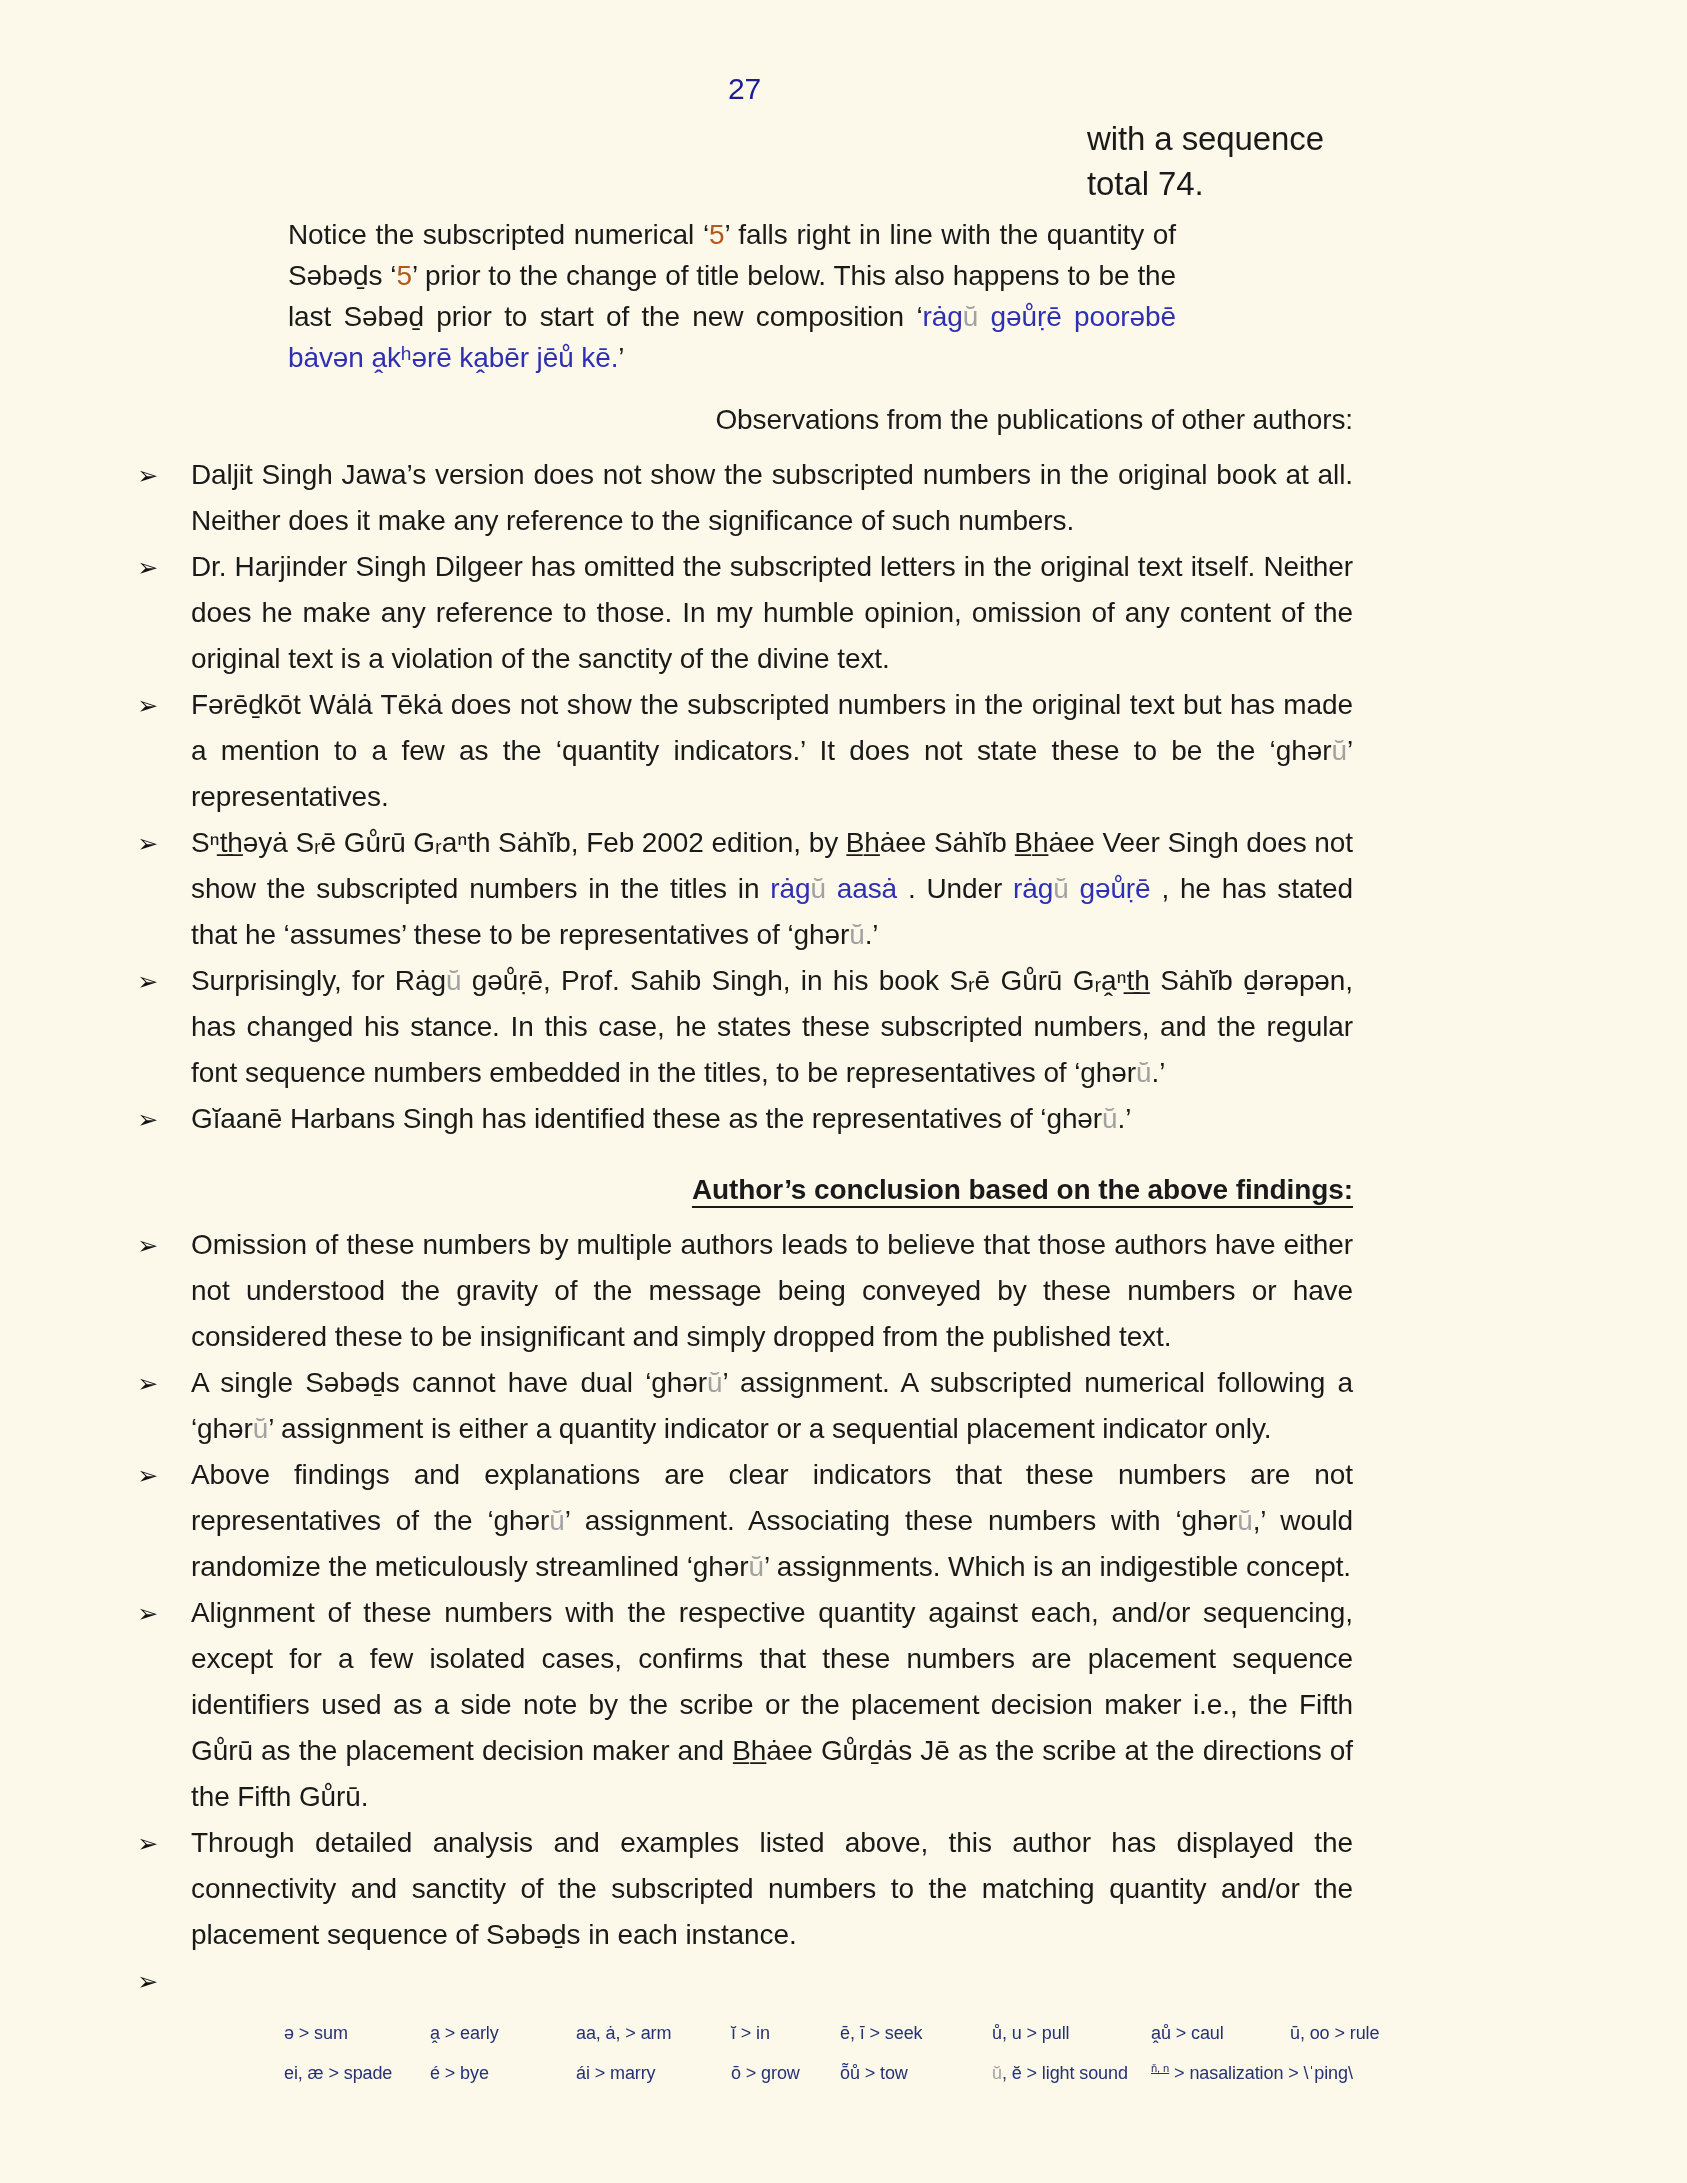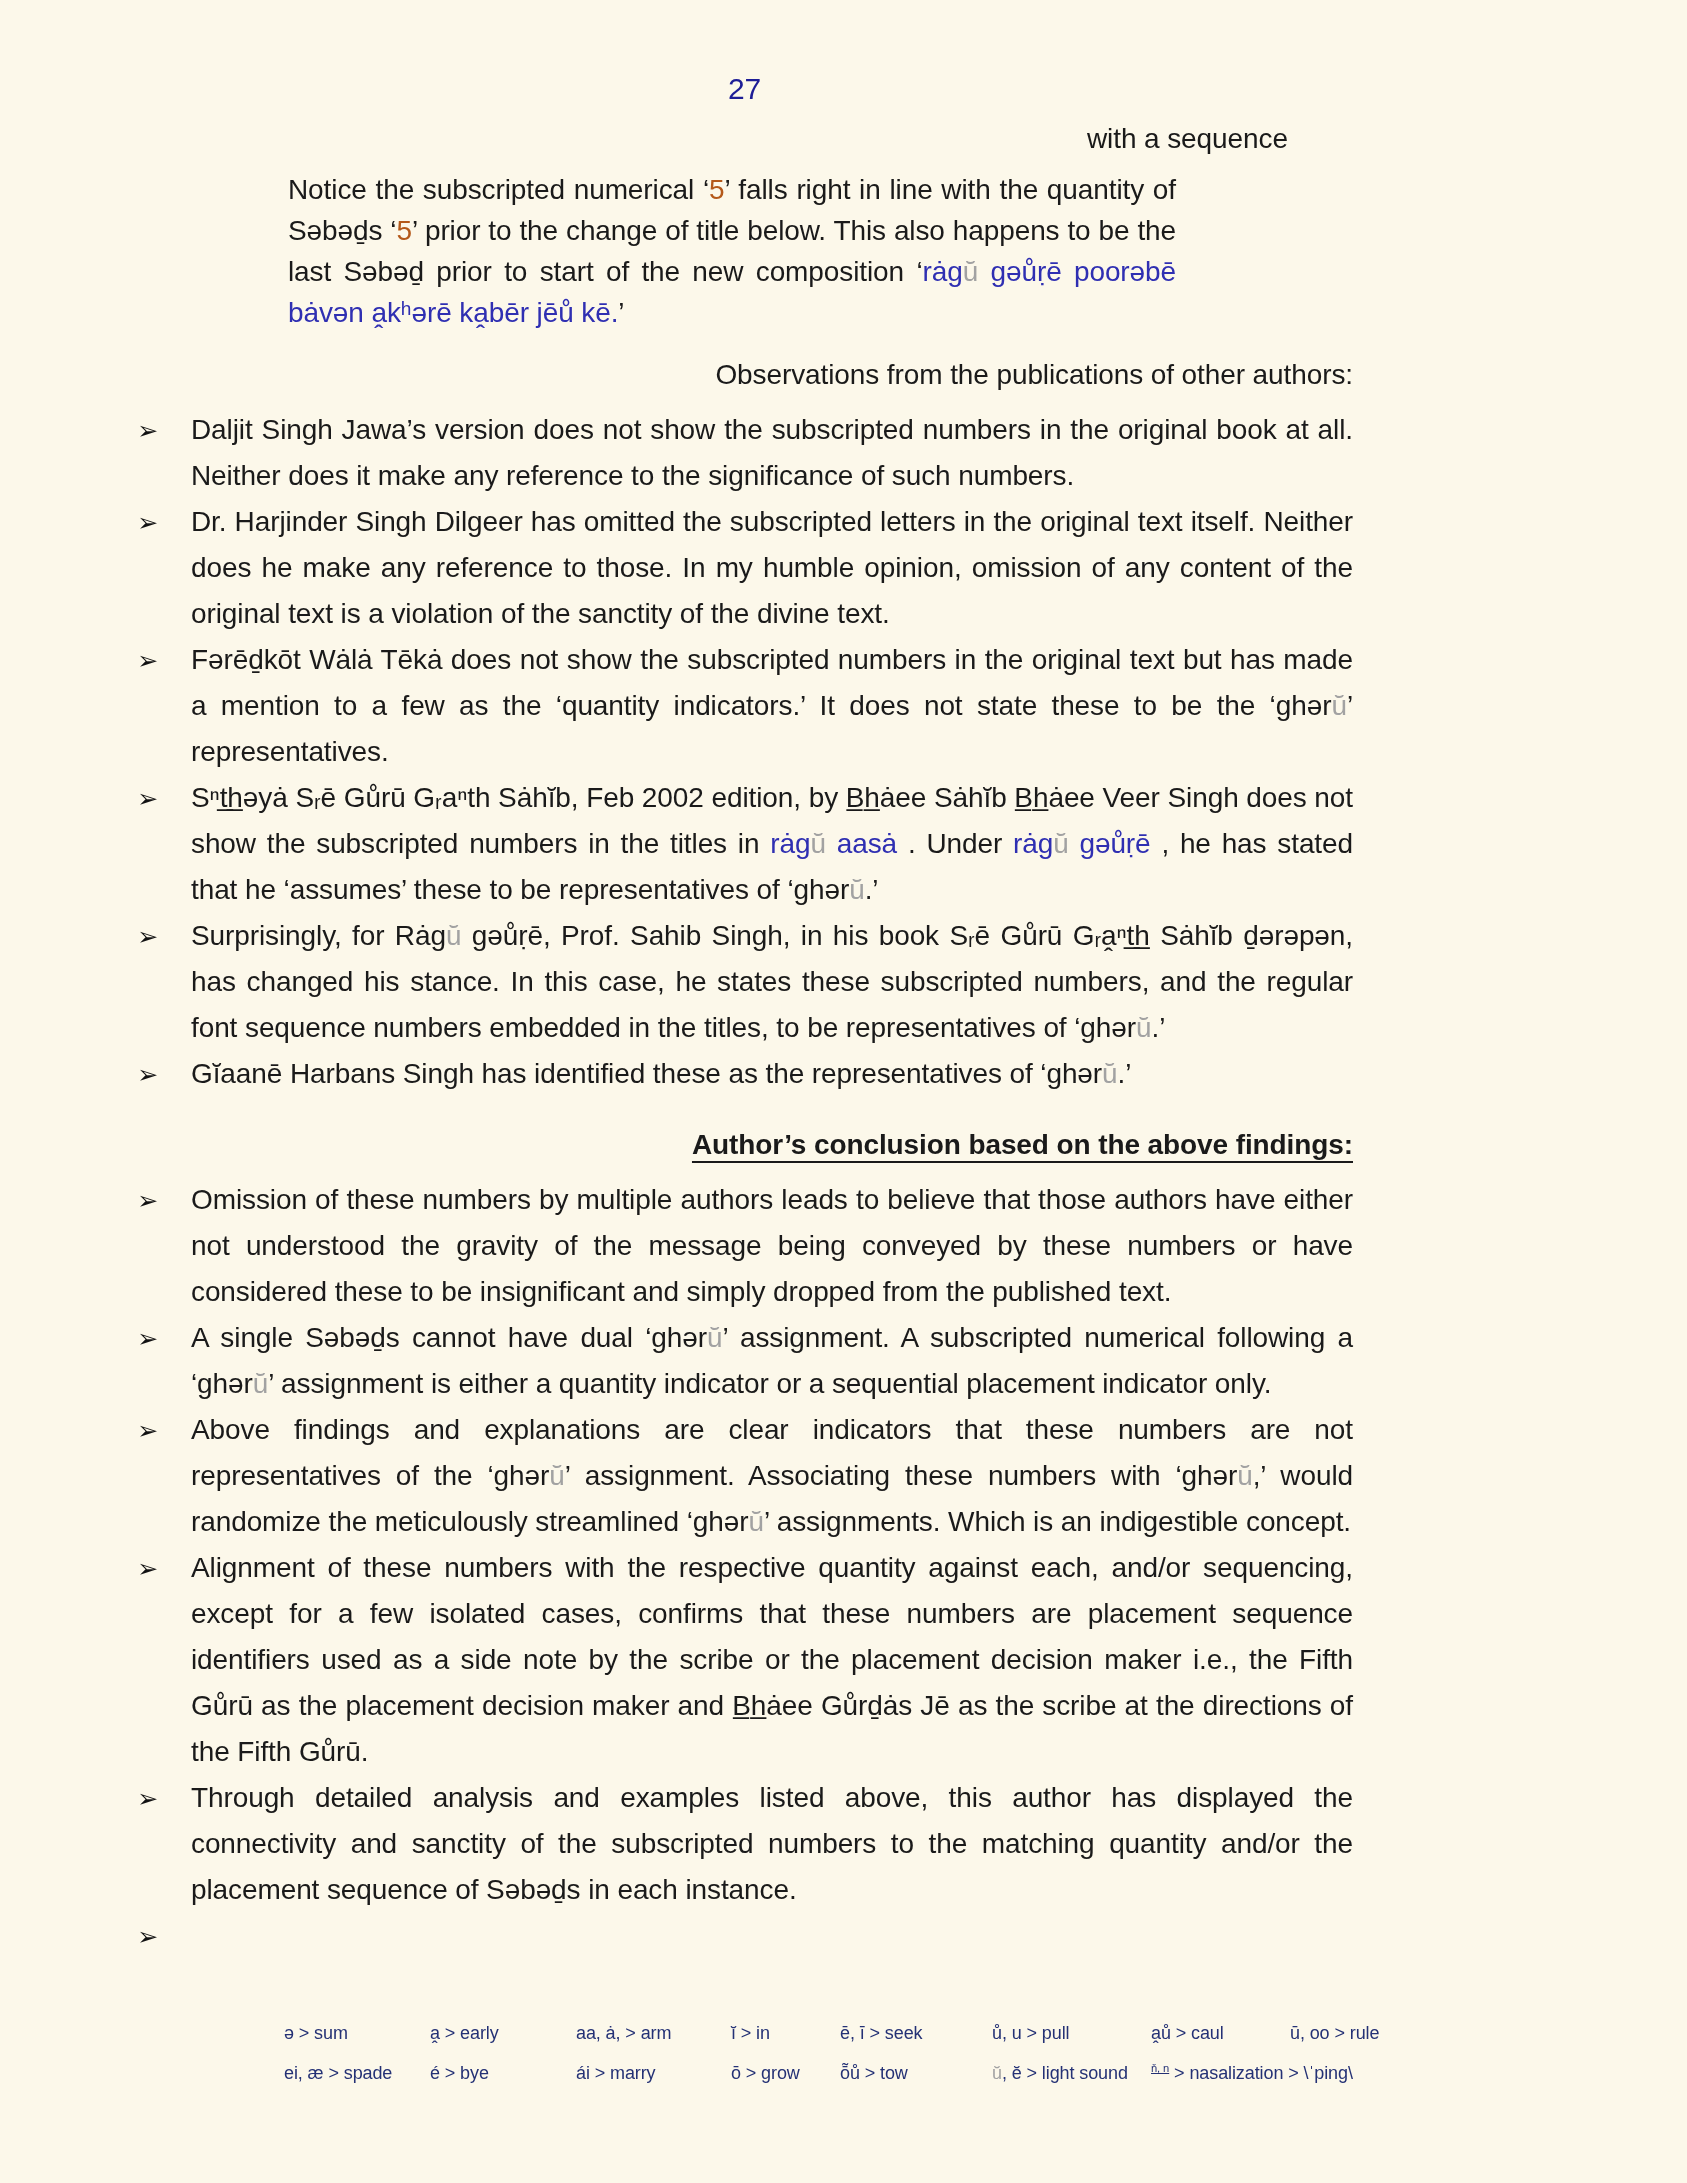--- a/index.html
+++ b/index.html
@@ -28,21 +28,21 @@
   }
   .page-num{
     text-align:center;
     color:var(--navy);
     font-size:30px;
     line-height:46px;
   }
   .carryover{
     margin-left:951px;
     margin-top:4px;
-    font-size:28px;
+    font-size:33px;
     line-height:45px;
   }
   .intro{
     margin:8px 177px 0 152px;
     text-align:justify;
     font-size:28px;
     line-height:41px;
   }
   .section-heading{
     margin-top:18.5px;
@@ -95,20 +95,21 @@
 </style>
 </head>
 <body>
 
 <div class="page">
 
   <div class="page-num">27</div>
 
   <div class="carryover">
     <div>with a sequence</div>
+    <div>total 74.</div>
   </div>
 
   <p class="intro"><span>Notice the subscripted numerical ‘</span><span class="co">5</span><span>’ falls right in line with the quantity of Səbəḏs ‘</span><span class="co">5</span><span>’ prior to the change of title below. This also happens to be the last Səbəḏ prior to start of the new composition ‘</span><span class="cb">rȧg</span><span class="cg">ŭ</span><span class="cb"> gəůṛē poorəbē bȧvən a̭kʰərē ka̭bēr jēů kē.</span><span>’</span></p>
 
   <div class="section-heading">Observations from the publications of other authors:</div>
 
   <ul class="bullets" id="obs-list">
       <li><span class="marker">➢</span><span><span>Daljit Singh Jawa’s version does not show the subscripted numbers in the original book at all. Neither does it make any reference to the significance of such numbers.</span></span></li>
       <li><span class="marker">➢</span><span><span>Dr. Harjinder Singh Dilgeer has omitted the subscripted letters in the original text itself. Neither does he make any reference to those. In my humble opinion, omission of any content of the original text is a violation of the sanctity of the divine text.</span></span></li>
       <li><span class="marker">➢</span><span><span>Fərēḏkōt Wȧlȧ Tēkȧ does not show the subscripted numbers in the original text but has made a mention to a few as the ‘quantity indicators.’ It does not state these to be the ‘ghər</span><span class="cg">ŭ</span><span>’ representatives.</span></span></li>

